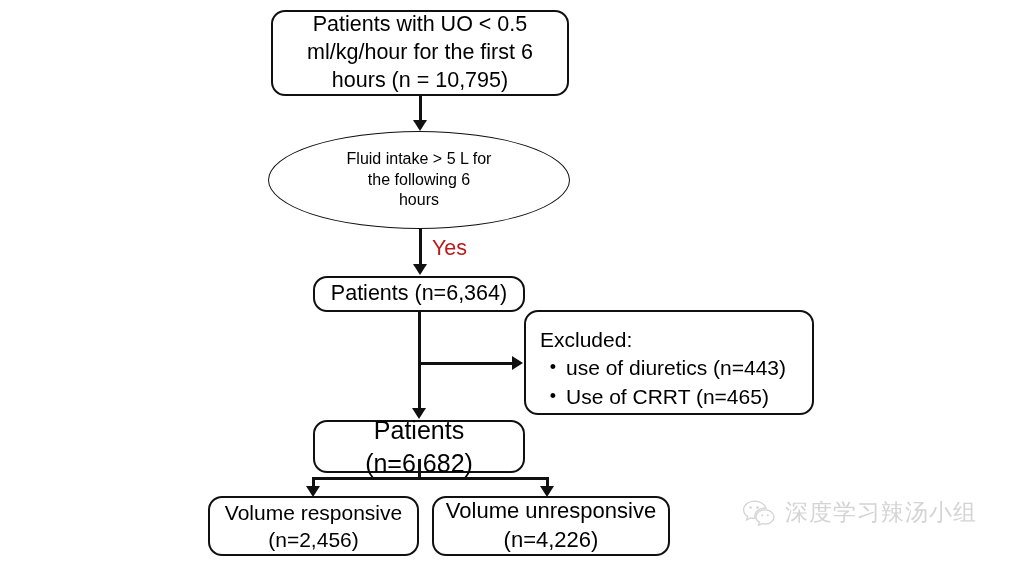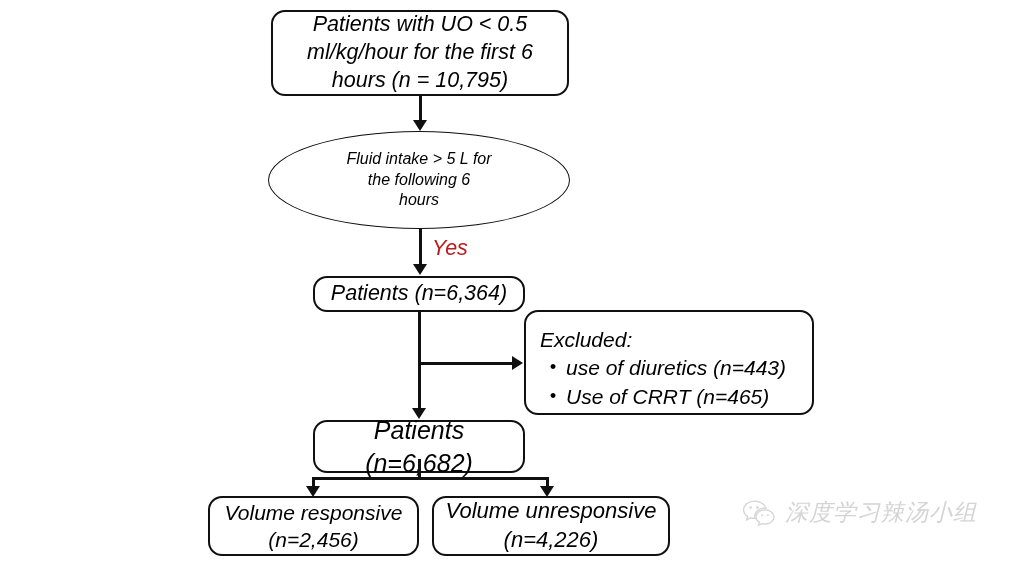--- a/index.html
+++ b/index.html
@@ -10,21 +10,20 @@
   body {
     font-family: "Liberation Sans", "DejaVu Sans", sans-serif;
     color: #000000;
   }
   #canvas {
     position: relative;
     width: 1021px;
     height: 568px;
     background: #ffffff;
     overflow: hidden;
-    font-style: italic;
   }
   .node {
     position: absolute;
     box-sizing: border-box;
     border: 2px solid #101010;
     background: #ffffff;
     display: flex;
     align-items: center;
     justify-content: center;
     text-align: center;

